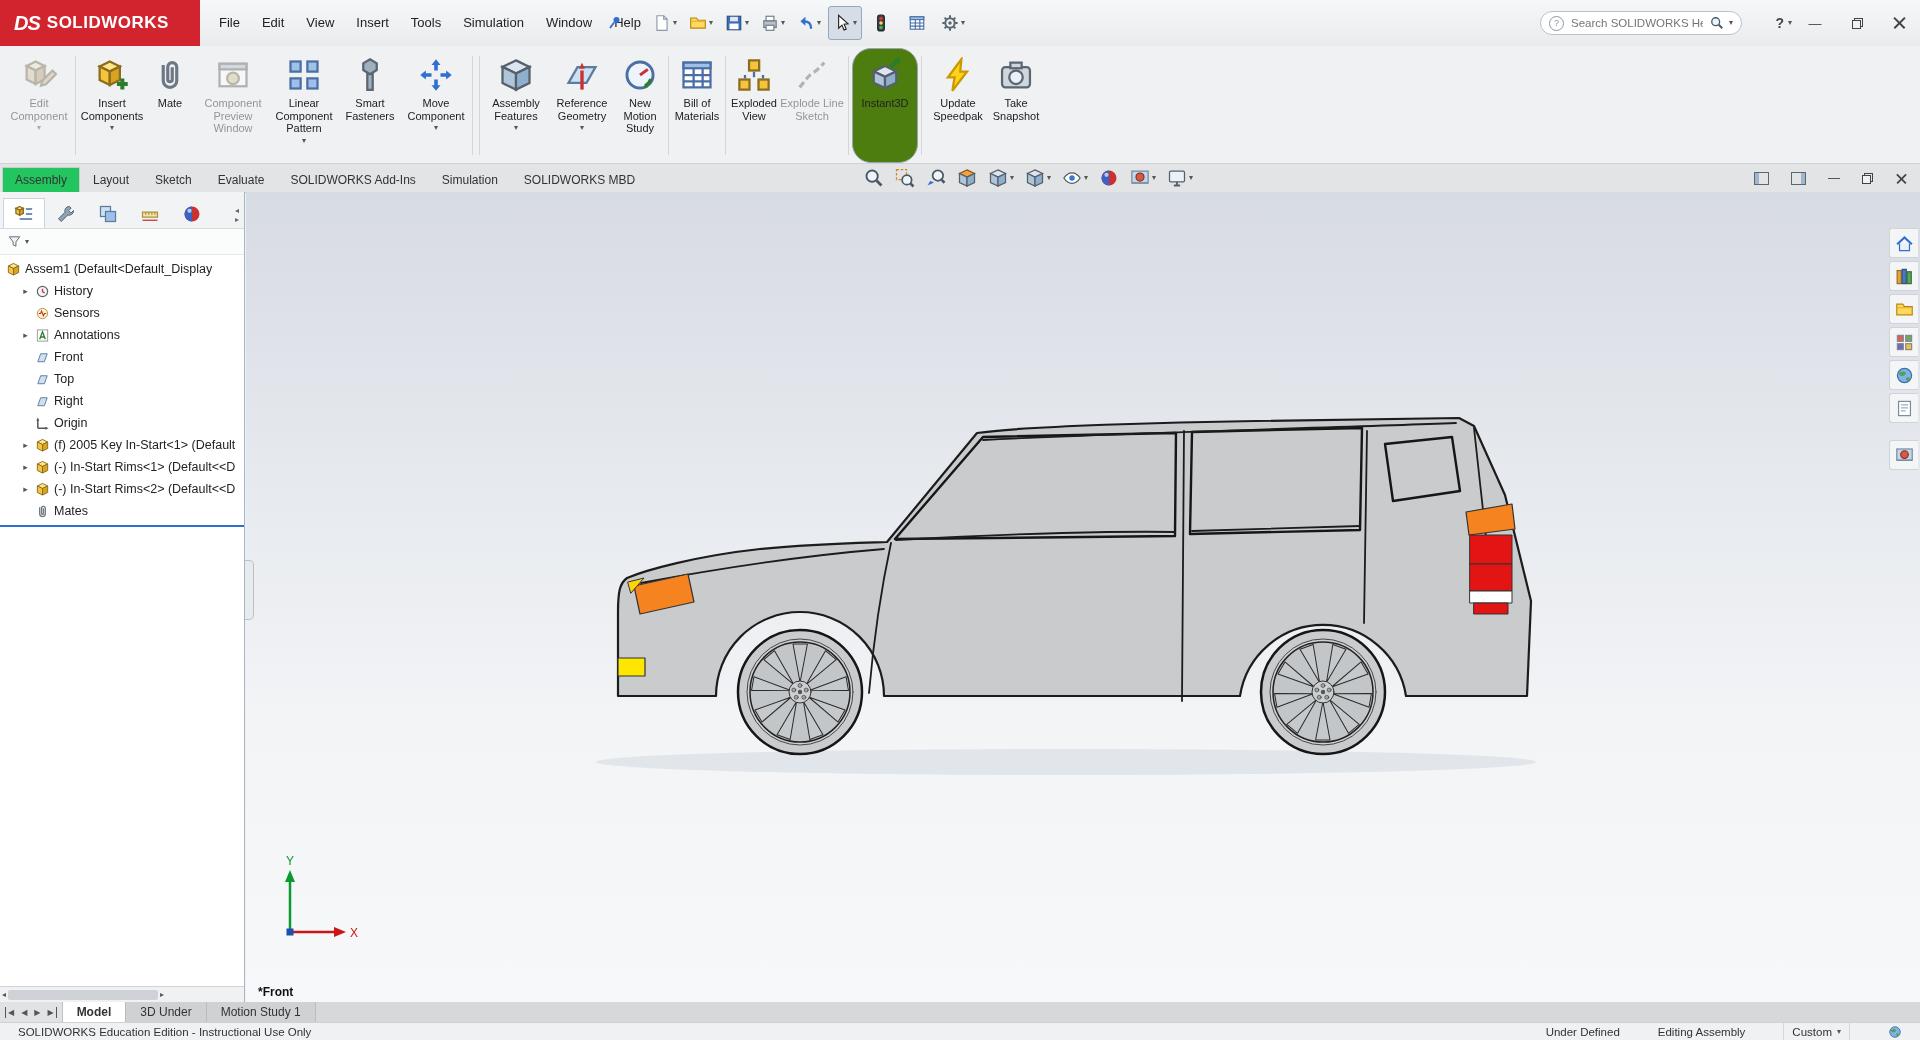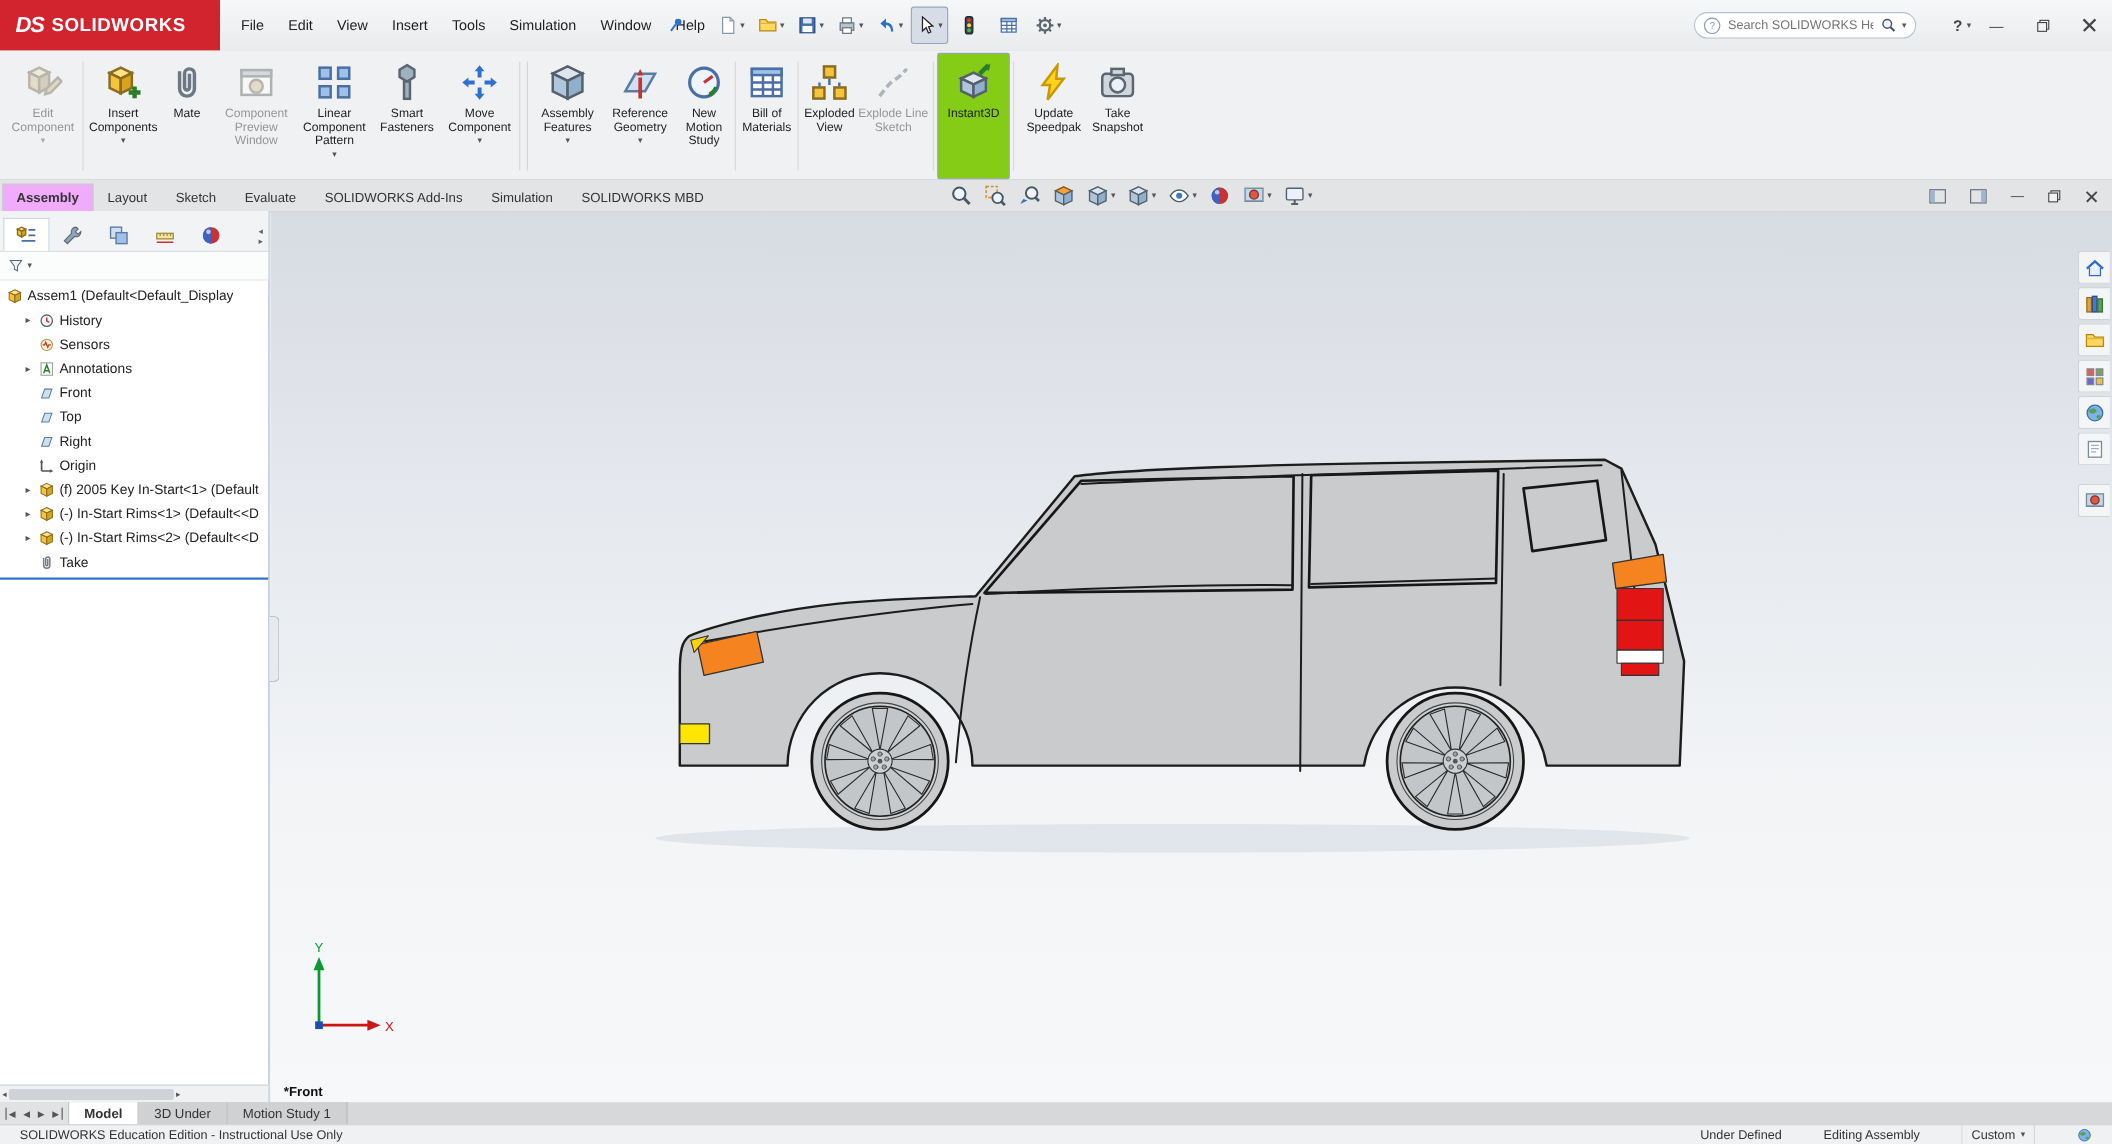--- a/index.html
+++ b/index.html
@@ -34,30 +34,30 @@
   .ic-close{width:13px;height:13px;position:relative;}
   .ic-close::before,.ic-close::after{content:"";position:absolute;left:-1px;top:5.5px;width:15px;height:1.6px;background:#444;}
   .ic-close::before{transform:rotate(45deg);} .ic-close::after{transform:rotate(-45deg);}
   
   #ribbon{position:absolute;top:46px;left:0;right:0;height:118px;background:#f0f1f2;border-bottom:1px solid #cfd1d3;
           display:flex;align-items:stretch;padding:2px 4px 0 6px;box-sizing:border-box;}
   .rbtn{width:66px;display:flex;flex-direction:column;align-items:center;padding-top:8px;border:1px solid transparent;border-radius:2px;box-sizing:border-box;}
   .rbtn.small{width:50px;}
   .rbtn.wide{width:76px;}
   .rbtn.disabled{opacity:.45;filter:grayscale(.7);}
-  .rbtn.active{background:#84cc16;border-color:#98a4b2;}
+  .rbtn.active{background:#4d7c0f;border-color:#98a4b2;border-radius:19px;}
   .ric{width:36px;height:36px;flex:none;}
   .rlabel{font-size:11px;line-height:12.5px;text-align:center;margin-top:4px;color:#222;}
   .rarrow{margin-top:2px;}
   .rsep{width:1px;background:#d4d6d8;margin:8px 3px;}
   
   #cmdrow{position:absolute;top:164px;left:0;right:0;height:28px;background:#e2e4e6;border-bottom:1px solid #c9cbcd;}
   .ctabs{position:absolute;left:2px;bottom:0;display:flex;align-items:flex-end;}
   .ctab{padding:5px 12px 5px;font-size:12px;color:#333;border:1px solid transparent;border-bottom:none;}
-  .ctab.active{background:#f0abfc;border-color:#c9cbcd;font-weight:bold;}
+  .ctab.active{background:#22c55e;border-color:#c9cbcd;font-weight:normal;}
   .headsup{position:absolute;left:862px;top:0;height:28px;display:flex;align-items:center;gap:7px;}
   .hu-btn{display:flex;align-items:center;gap:2px;padding:2px;border-radius:2px;}
   .hu-ic{width:20px;height:20px;}
   .docwin{position:absolute;right:12px;top:0;height:28px;display:flex;align-items:center;gap:22px;}
   .ic-pane{width:13px;height:11px;border:1px solid #5b6670;position:relative;}
   .ic-pane.l::before{content:"";position:absolute;left:0;top:0;bottom:0;width:4px;background:#9fb6cc;}
   .ic-pane.r::before{content:"";position:absolute;right:0;top:0;bottom:0;width:4px;background:#9fb6cc;}
   .dwin-btn{color:#444;font-size:12px;display:flex;align-items:center;}
   .ic-close.sm{transform:scale(.85);}
   
@@ -756,21 +756,21 @@
       <svg class="tic">
             <use href="#s-asm"></use>
           </svg>
       <span class="tlabel">(-) In-Start Rims&lt;2&gt; (Default&lt;&lt;D</span>
     </div>
     <div class="titem">
       <span class="arrow"></span>
       <svg class="tic">
             <use href="#s-clip"></use>
           </svg>
-      <span class="tlabel">Take</span>
+      <span class="tlabel">Mates</span>
     </div>
     <div class="rollback"></div>
   </div>
   <div class="panel-hscroll">
     <span>◂</span>
     <span class="hthumb"></span>
     <span>▸</span>
   </div>
 </div>
 <div class="splitter"></div>

